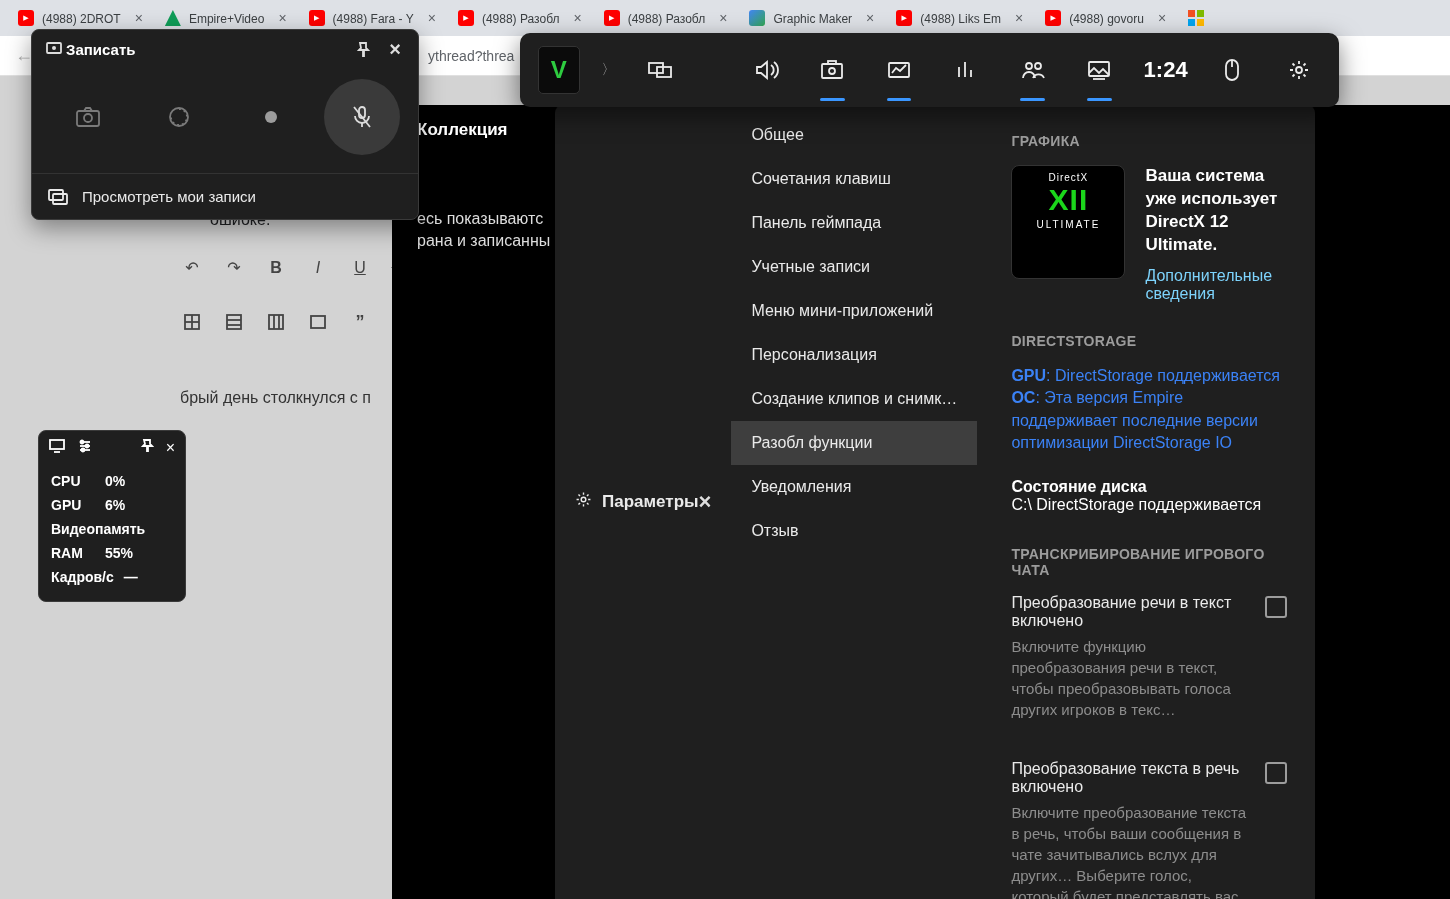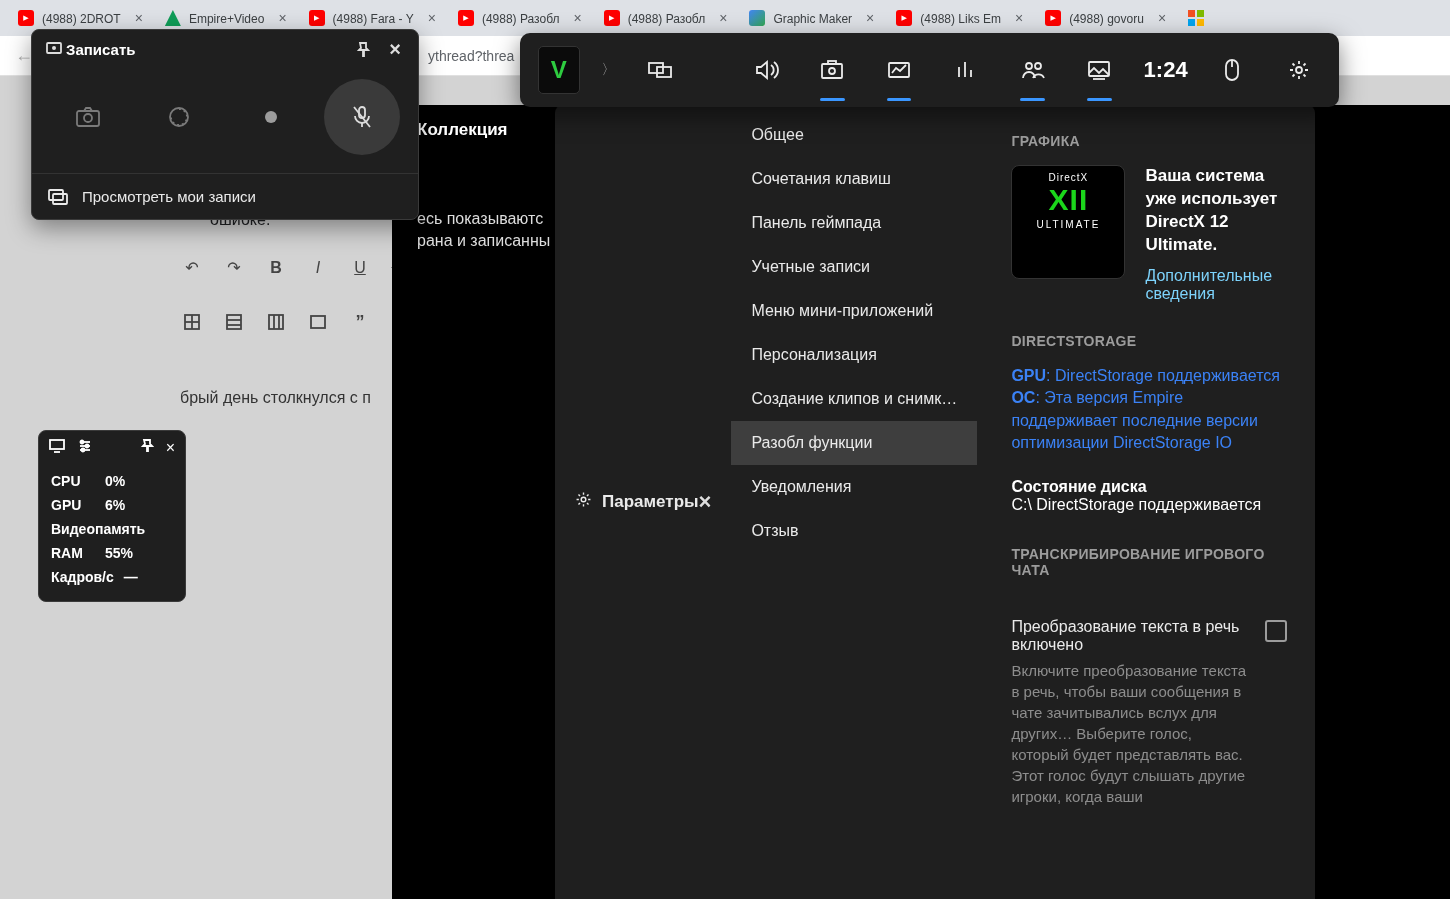--- a/index.html
+++ b/index.html
@@ -545,20 +545,27 @@
         </div>
       </div>
 
       <div class="section-h">DIRECTSTORAGE</div>
       <p class="ds-line"><span class="ds-label">GPU</span><span>: DirectStorage поддерживается</span></p>
       <p class="ds-line"><span class="ds-label">ОС</span><span>: Эта версия Empire поддерживает последние версии оптимизации DirectStorage IO</span></p>
       <p class="ds-line2">Состояние диска</p>
       <p class="ds-sub">C:\ DirectStorage поддерживается</p>
 
       <div class="section-h" style="margin-top:32px">ТРАНСКРИБИРОВАНИЕ ИГРОВОГО ЧАТА</div>
+      <div class="toggle-row">
+        <div class="text">
+          <div class="ttitle">Преобразование речи в текст включено</div>
+          <div class="tdesc">Включите функцию преобразования речи в текст, чтобы преобразовывать голоса других игроков в текс…</div>
+        </div>
+        <div class="checkbox"></div>
+      </div>
       <div class="toggle-row" style="margin-top:40px">
         <div class="text">
           <div class="ttitle">Преобразование текста в речь включено</div>
           <div class="tdesc">Включите преобразование текста в речь, чтобы ваши сообщения в чате зачитывались вслух для других… Выберите голос, который будет представлять вас. Этот голос будут слышать другие игроки, когда ваши</div>
         </div>
         <div class="checkbox"></div>
       </div>
     </div>
   </div>
 </div>

